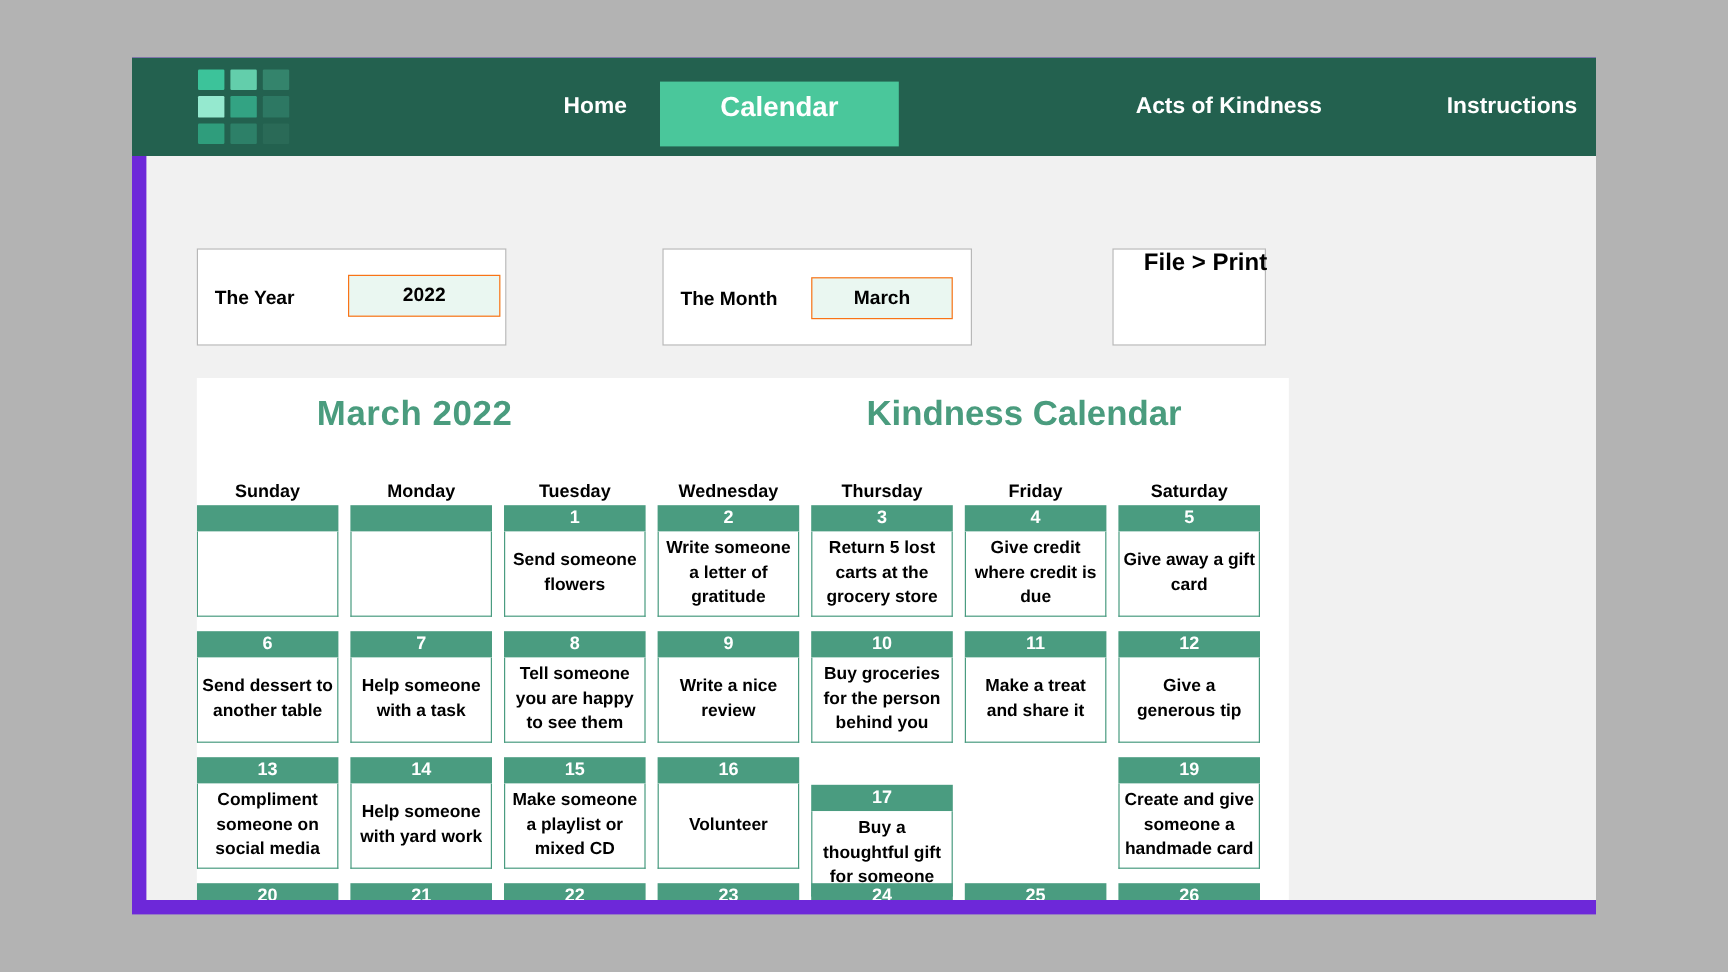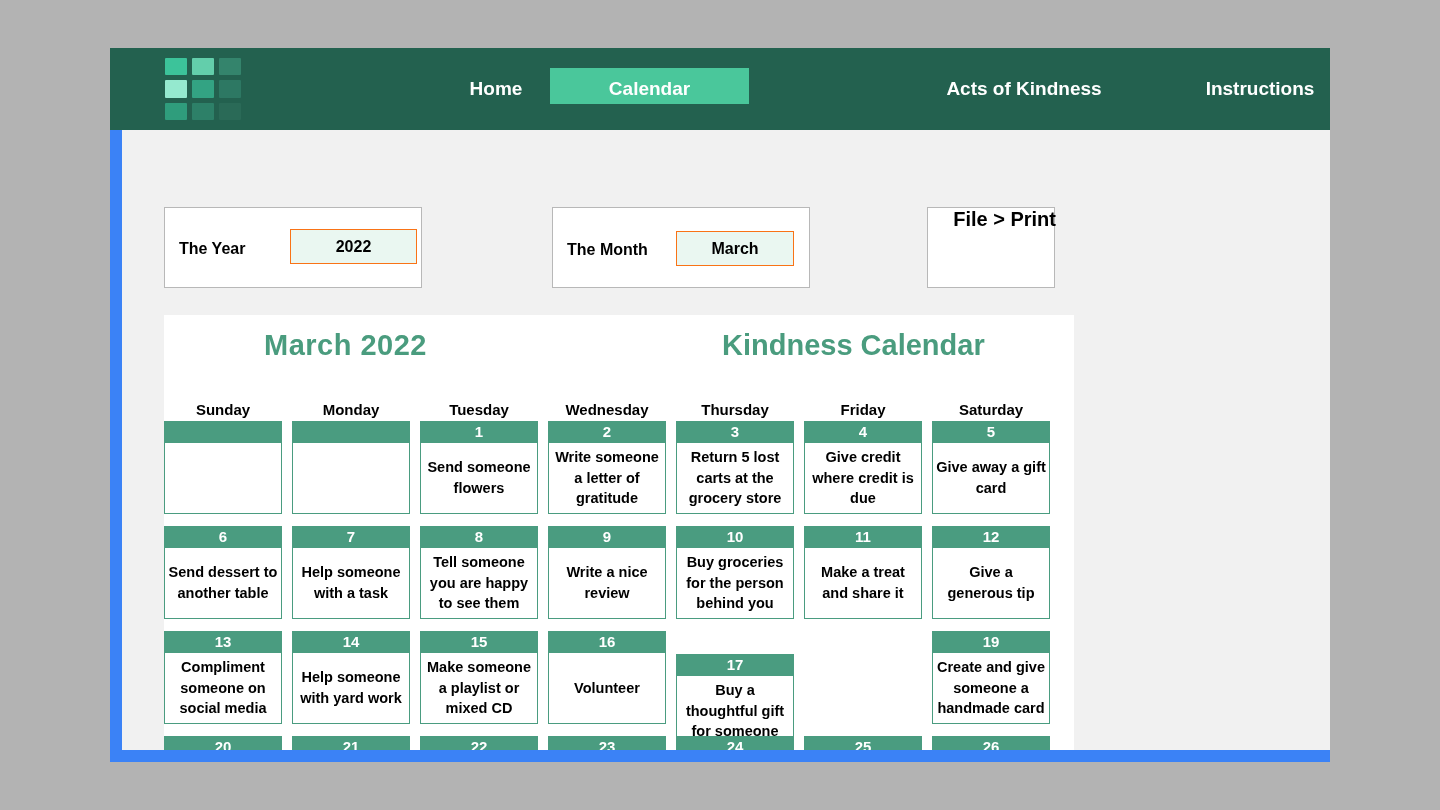--- a/index.html
+++ b/index.html
@@ -14,21 +14,21 @@
     overflow: hidden;
   }
 
   
   #app-frame {
     position: absolute;
     left: 110px;
     top: 48px;
     width: 1220px;
     height: 714px;
-    background: #3b82f6;
+    background: #6d28d9;
     box-sizing: border-box;
     overflow: hidden;
   }
 
   
   #navbar {
     position: absolute;
     left: 0;
     top: 0;
     width: 1220px;
@@ -75,26 +75,26 @@
   }
   #nav-home       { left: 240px;  width: 292px; }
   #nav-acts       { left: 748px;  width: 332px; }
   #nav-instr      { left: 1010px; width: 280px; }
 
   #nav-calendar {
     position: absolute;
     left: 440px;
     top: 20px;
     width: 199px;
-    height: 36px;
+    height: 54px;
     line-height: 42px;
     background: #4ac79b;
     border-radius: 0;
     color: #ffffff;
-    font-size: 19px;
+    font-size: 23px;
     font-weight: bold;
     text-align: center;
     cursor: pointer;
   }
 
   
   #sheet {
     position: absolute;
     left: 12px;
     top: 82px;

